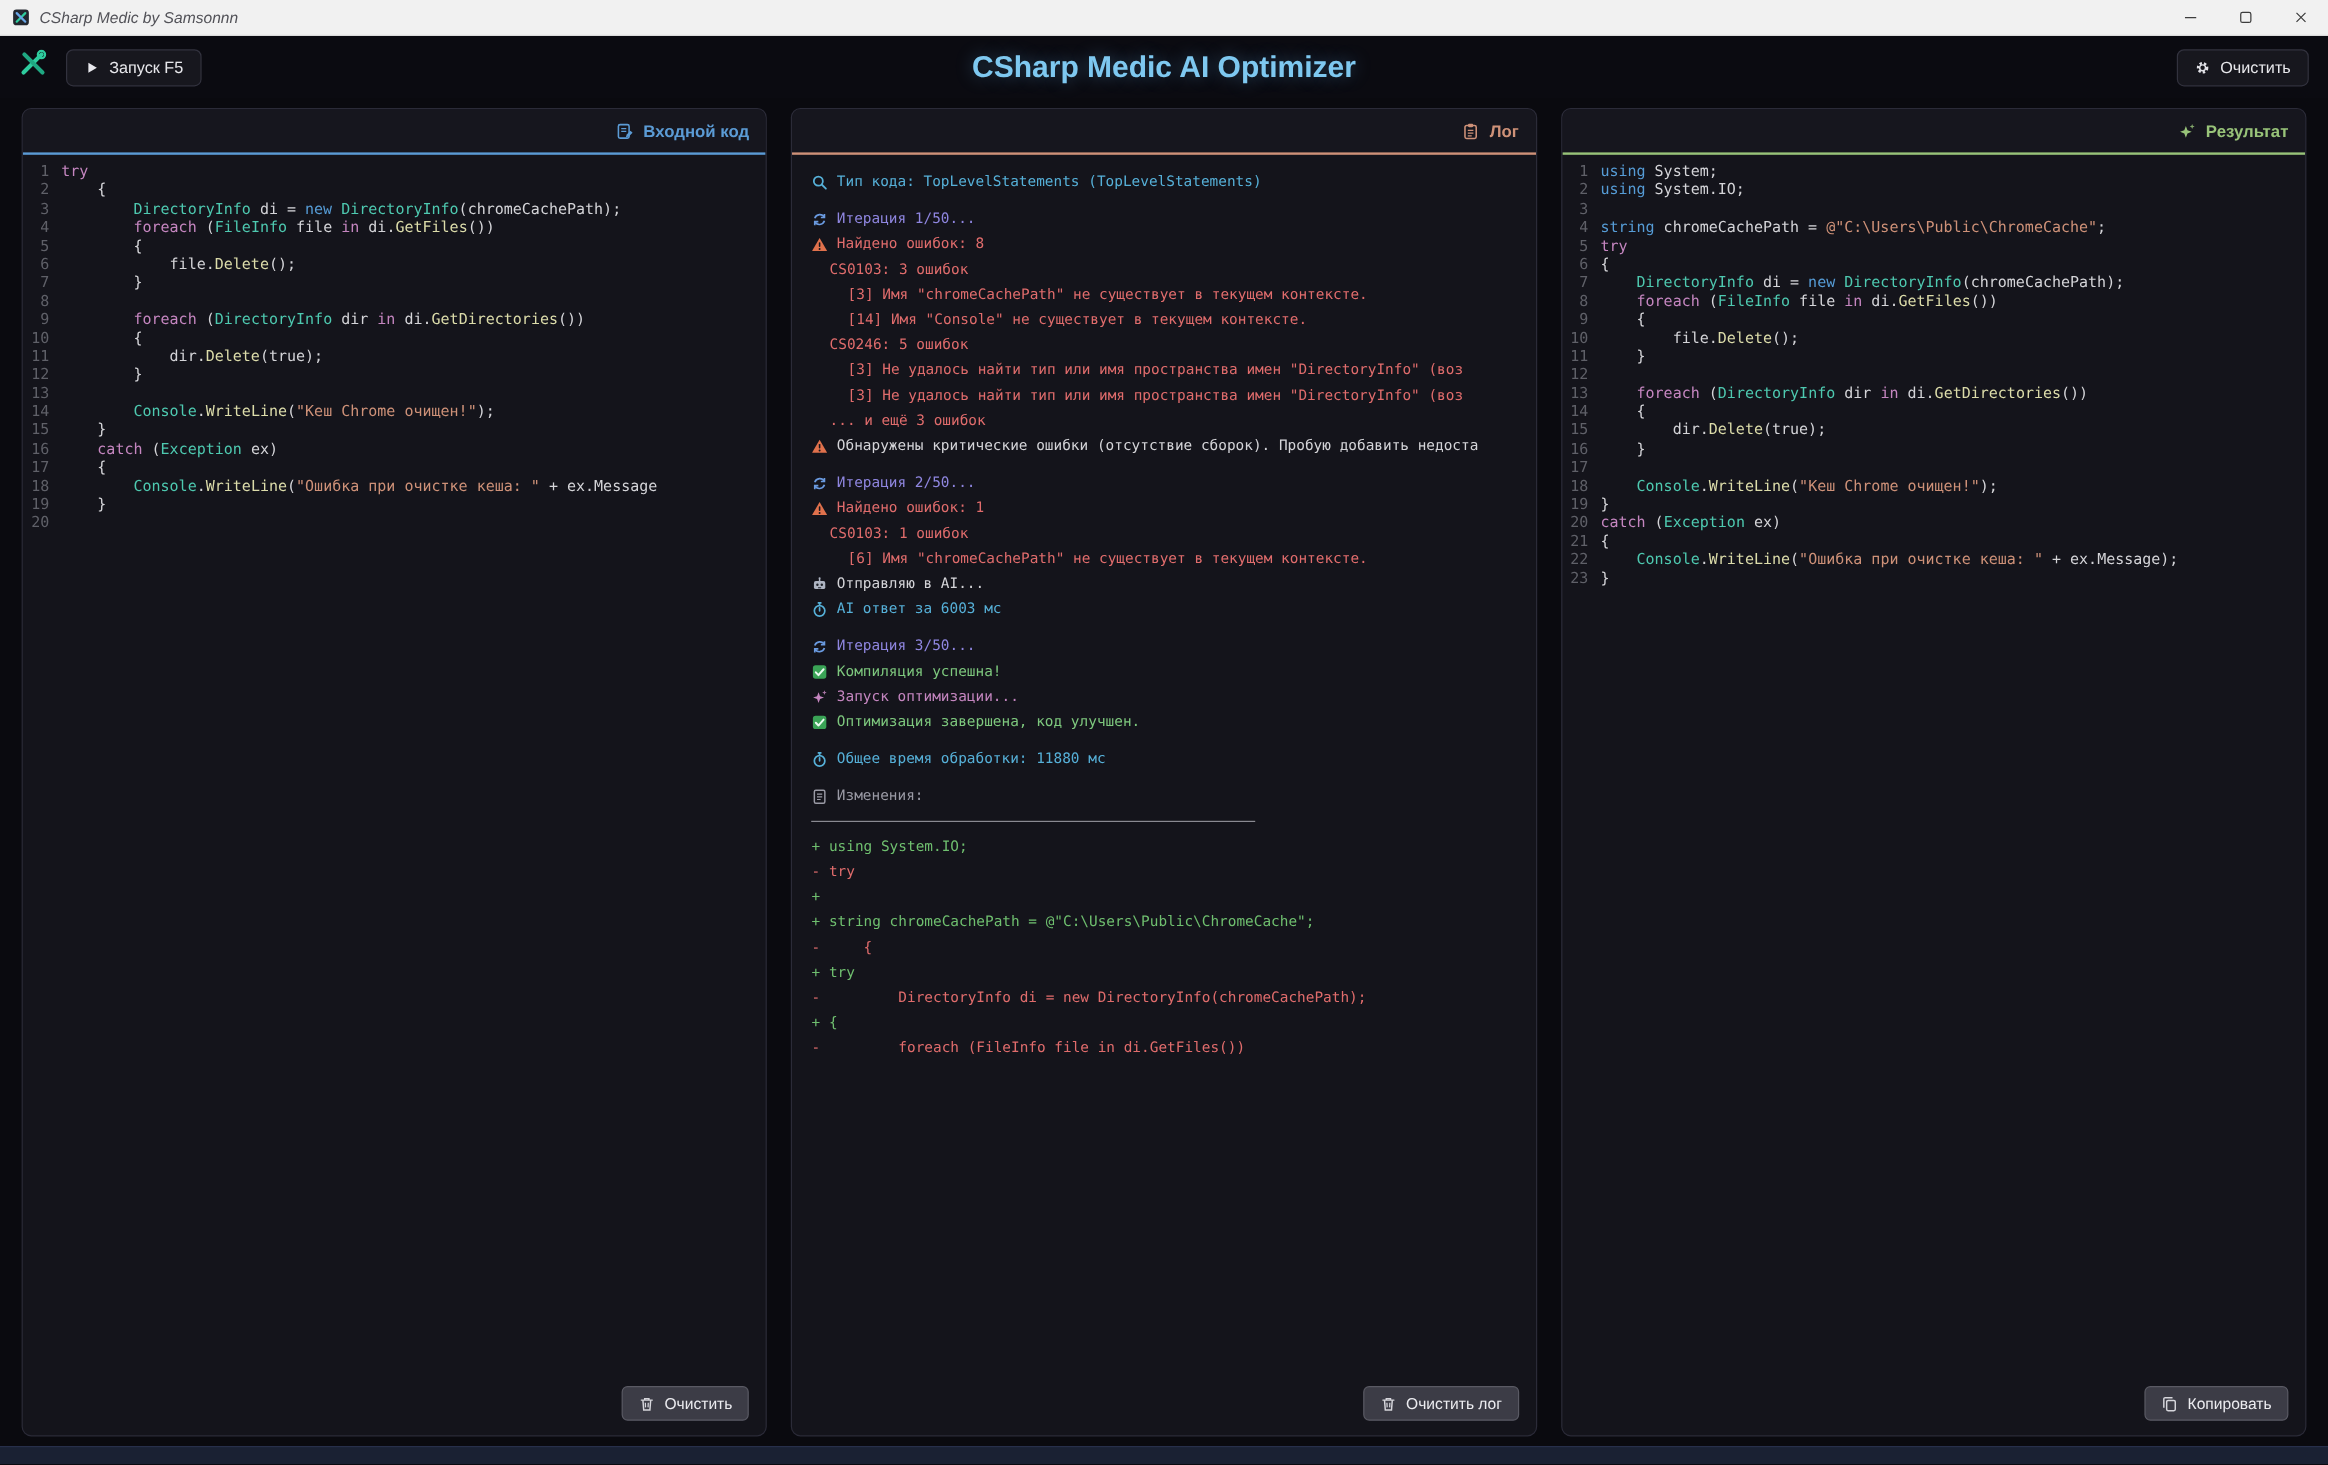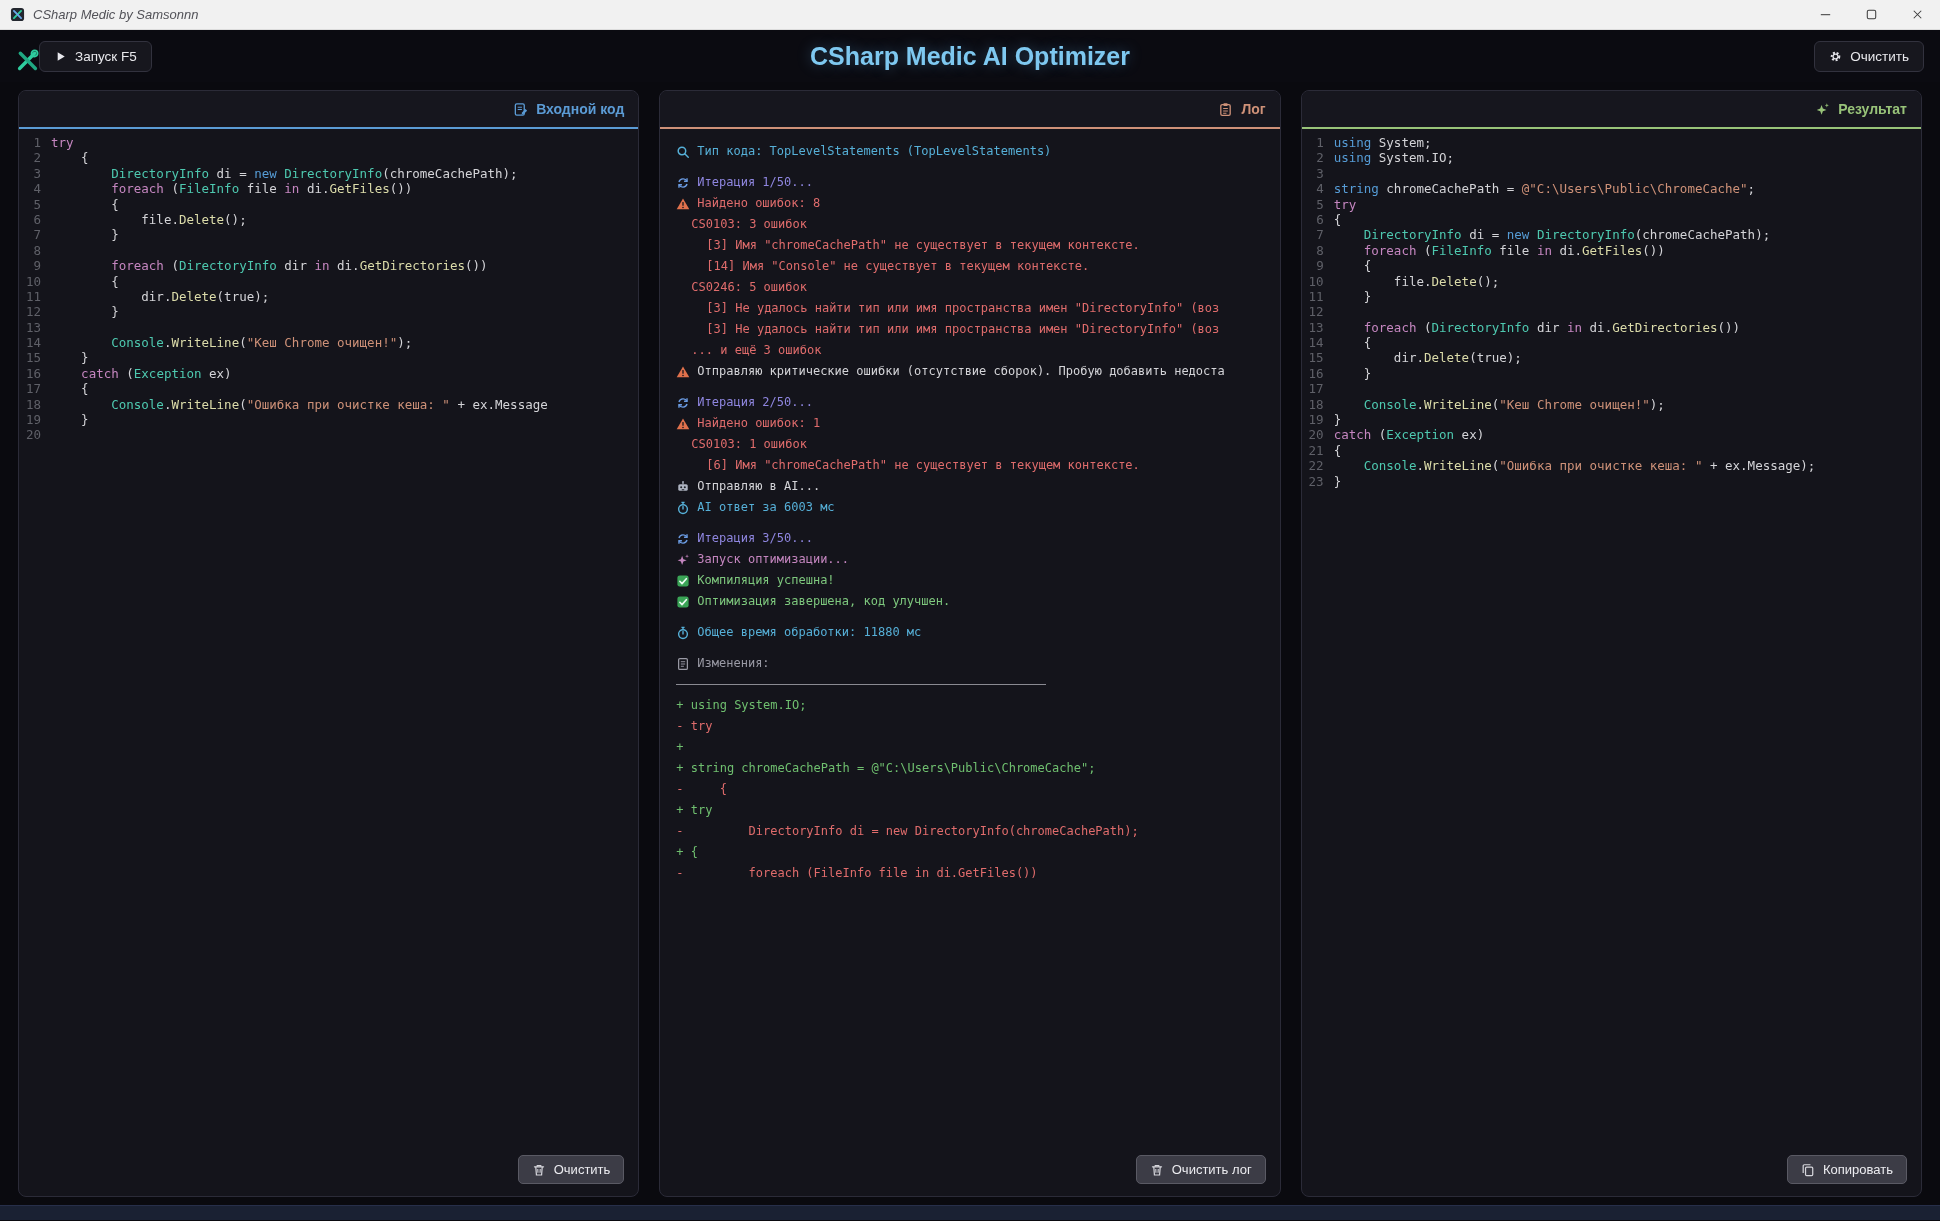--- a/index.html
+++ b/index.html
@@ -16,21 +16,21 @@
 
   
   .titlebar{height:30px;background:#f1f1f1;border-bottom:1px solid #dcdcdc;display:flex;align-items:center;flex:none;}
   .titlebar .app-icon{font-size:15px;margin:0 8px 0 10px;display:inline-flex;}
   .titlebar-text{font-size:13px;color:#525258;font-style:italic;}
   .win-controls{margin-left:auto;display:flex;height:100%;}
   .win-btn{width:46px;height:100%;border:0;background:transparent;display:flex;align-items:center;justify-content:center;font-size:15px;cursor:default;padding:0;}
 
   
   .toolbar{height:52px;flex:none;display:grid;grid-template-columns:1fr auto 1fr;align-items:center;padding:0 16px;background:#0b0b11;}
-  .toolbar-left{display:flex;align-items:flex-end;gap:0;}
+  .toolbar-left{display:flex;align-items:flex-start;gap:16px;}
   .toolbar-right{justify-self:end;}
   .tools-icon{font-size:23px;display:inline-flex;}
   .tb-btn{display:inline-flex;align-items:center;gap:8px;background:#17171e;border:1px solid #32323e;border-radius:6px;color:#e8e8ec;font-size:13.5px;font-family:"Liberation Sans",sans-serif;padding:7px 14px;cursor:default;}
   .tb-btn .icon{font-size:13px;display:inline-flex;}
   .app-title{font-size:25px;font-weight:bold;color:var(--c-brand);text-shadow:0 0 14px rgba(110,190,245,.35);}
 
   
   .panels{display:flex;gap:20px;padding:8px 18px 0;flex:none;}
   .panel{flex:1 1 0;min-width:0;height:1107px;background:#14141b;border:1px solid #2b2b38;border-radius:8px;display:flex;flex-direction:column;overflow:hidden;}
   .panel-header{flex:none;display:flex;align-items:center;gap:8px;padding:10px 14px;font-size:14px;font-weight:bold;border-bottom:2px solid #444;background:#16161e;justify-content:flex-end;}
@@ -316,21 +316,21 @@
               </div>
               <div class="log-line k-error ind-1">
                 <span>... и ещё 3 ошибок</span>
               </div>
               <div class="log-line k-plain">
                 <span class="icon log-icon"><svg width="1em" height="1em" viewBox="0 0 16 16">
                     <path d="M8 1.6L15.2 14H.8z" fill="#e0714c"></path>
                     <rect x="7.25" y="5.6" width="1.5" height="4.4" rx=".7" fill="#16161c"></rect>
                     <circle cx="8" cy="12" r=".95" fill="#16161c"></circle>
                   </svg></span>
-                <span>Отправляю критические ошибки (отсутствие сборок). Пробую добавить недоста</span>
+                <span>Обнаружены критические ошибки (отсутствие сборок). Пробую добавить недоста</span>
               </div>
               <div class="log-blank"></div>
               <div class="log-line k-iter">
                 <span class="icon log-icon"><svg width="1em" height="1em" viewBox="0 0 16 16">
                     <path d="M12.6 6a5 5 0 0 0-9.2.8" fill="none" stroke="#6a9ae0" stroke-width="1.6"></path>
                     <path d="M12.6 2.6V6H9.2" fill="none" stroke="#6a9ae0" stroke-width="1.6"></path>
                     <path d="M3.4 10a5 5 0 0 0 9.2-.8" fill="none" stroke="#6a9ae0" stroke-width="1.6"></path>
                     <path d="M3.4 13.4V10h3.4" fill="none" stroke="#6a9ae0" stroke-width="1.6"></path>
                   </svg></span>
                 <span>Итерация 2/50...</span>
@@ -371,33 +371,33 @@
               <div class="log-blank"></div>
               <div class="log-line k-iter">
                 <span class="icon log-icon"><svg width="1em" height="1em" viewBox="0 0 16 16">
                     <path d="M12.6 6a5 5 0 0 0-9.2.8" fill="none" stroke="#6a9ae0" stroke-width="1.6"></path>
                     <path d="M12.6 2.6V6H9.2" fill="none" stroke="#6a9ae0" stroke-width="1.6"></path>
                     <path d="M3.4 10a5 5 0 0 0 9.2-.8" fill="none" stroke="#6a9ae0" stroke-width="1.6"></path>
                     <path d="M3.4 13.4V10h3.4" fill="none" stroke="#6a9ae0" stroke-width="1.6"></path>
                   </svg></span>
                 <span>Итерация 3/50...</span>
               </div>
+              <div class="log-line k-success">
+                <span class="icon log-icon"><svg width="1em" height="1em" viewBox="0 0 16 16">
+                    <rect x="1.6" y="1.6" width="12.8" height="12.8" rx="2.6" fill="#3aa356"></rect>
+                    <path d="M4.4 8.3l2.5 2.7 4.9-5.6" fill="none" stroke="#eafaf0" stroke-width="1.9" stroke-linecap="round" stroke-linejoin="round"></path>
+                  </svg></span>
+                <span>Компиляция успешна!</span>
+              </div>
               <div class="log-line k-accent">
                 <span class="icon log-icon"><svg width="1em" height="1em" viewBox="0 0 16 16">
                     <path d="M7 3.2L8.4 7 12.2 8.4 8.4 9.8 7 13.6 5.6 9.8 1.8 8.4 5.6 7z" fill="currentColor"></path>
                     <path d="M12.6 1.4l.6 1.6 1.6.6-1.6.6-.6 1.6-.6-1.6-1.6-.6 1.6-.6z" fill="currentColor" opacity=".85"></path>
                   </svg></span>
                 <span>Запуск оптимизации...</span>
-              </div>
-              <div class="log-line k-success">
-                <span class="icon log-icon"><svg width="1em" height="1em" viewBox="0 0 16 16">
-                    <rect x="1.6" y="1.6" width="12.8" height="12.8" rx="2.6" fill="#3aa356"></rect>
-                    <path d="M4.4 8.3l2.5 2.7 4.9-5.6" fill="none" stroke="#eafaf0" stroke-width="1.9" stroke-linecap="round" stroke-linejoin="round"></path>
-                  </svg></span>
-                <span>Компиляция успешна!</span>
               </div>
               <div class="log-line k-success">
                 <span class="icon log-icon"><svg width="1em" height="1em" viewBox="0 0 16 16">
                     <rect x="1.6" y="1.6" width="12.8" height="12.8" rx="2.6" fill="#3aa356"></rect>
                     <path d="M4.4 8.3l2.5 2.7 4.9-5.6" fill="none" stroke="#eafaf0" stroke-width="1.9" stroke-linecap="round" stroke-linejoin="round"></path>
                   </svg></span>
                 <span>Оптимизация завершена, код улучшен.</span>
               </div>
               <div class="log-blank"></div>
               <div class="log-line k-time">

